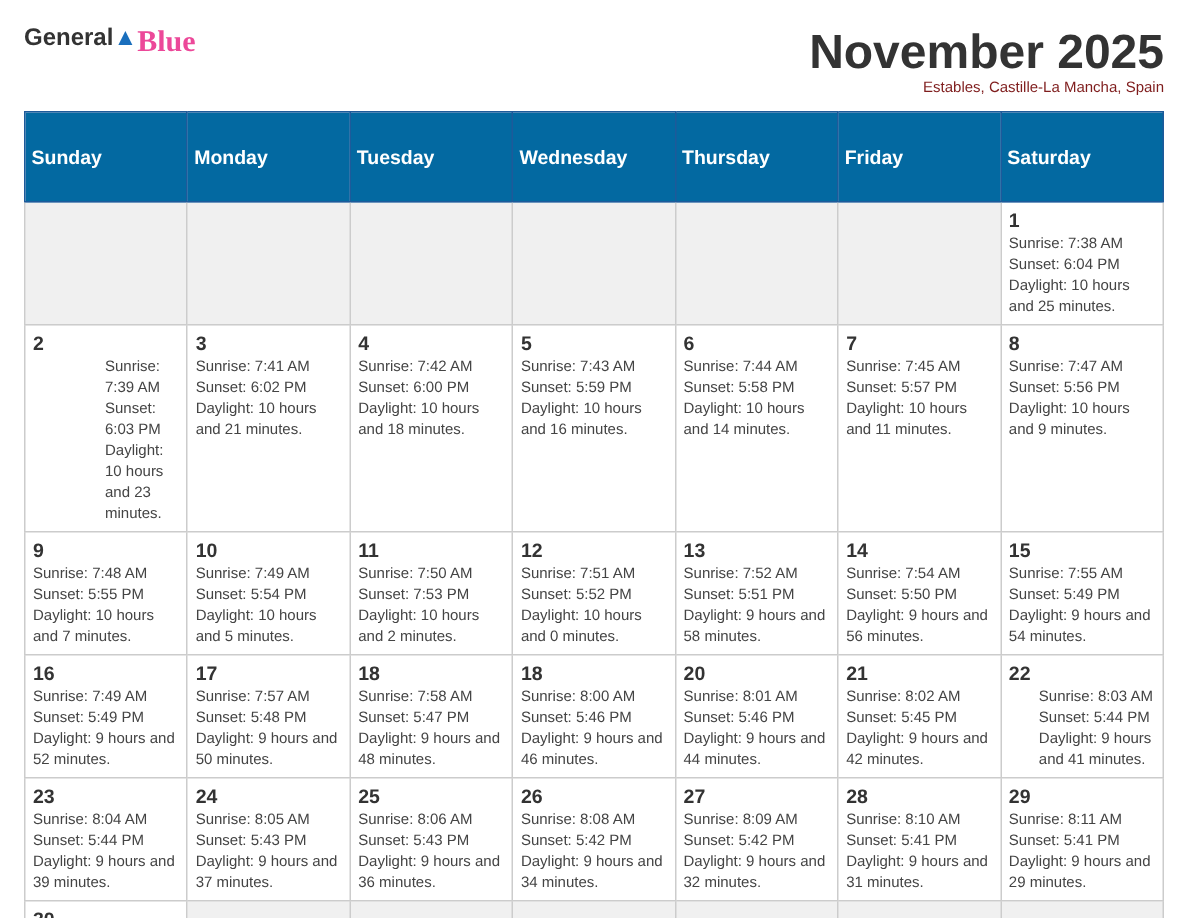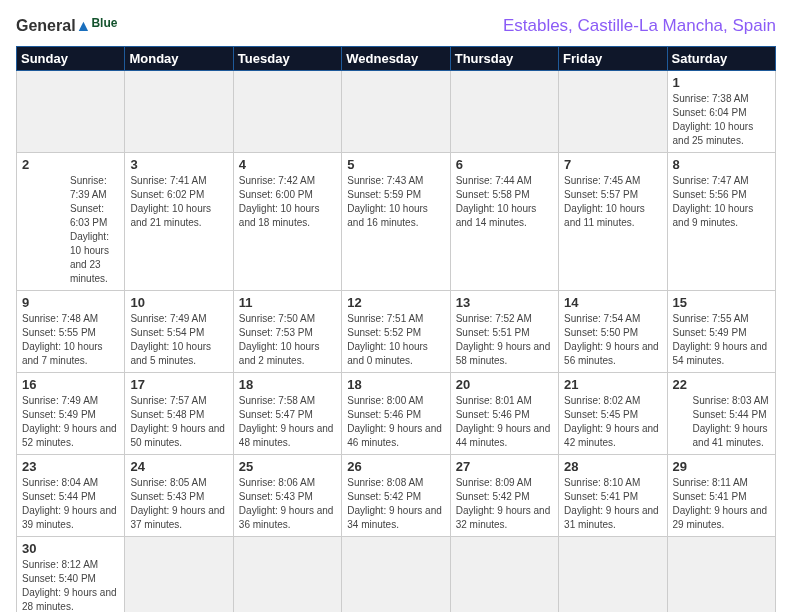--- a/index.html
+++ b/index.html
@@ -23,34 +23,34 @@
     }
     .title-area {
       text-align: right;
     }
     .month-title {
       font-size: 32px;
       color: #333;
       font-weight: bold;
     }
     .subtitle {
-      font-size: 17px;
-      color: #8b5cf6;
+      font-size: 10px;
+      color: #7f1d1d;
     }
     .calendar {
       width: 100%;
       border-collapse: collapse;
       border: 1px solid #ccc;
     }
     .calendar thead tr th {
-      background: #0f172a;
+      background: #0369a1;
       color: #fff;
       font-size: 13px;
       font-weight: bold;
-      padding: 4px 4px;
+      padding: 22px 4px;
       text-align: left;
       border: 1px solid #1e5a9a;
     }
     .calendar tbody tr td {
       vertical-align: top;
       border: 1px solid #ccc;
       padding: 4px 5px;
       font-size: 10.5px;
       color: #333;
       min-height: 80px;
@@ -79,24 +79,25 @@
       background: #e8e8e8;
     }
   </style>
 </head>
 <body>
 
 <div class="header-area">
   <div class="logo">
   <div style="display:flex;line-height:1.2">
     <span style="font-size:16px;color:#333;font-weight:bold;">General<span style="color:#1a6fbd;">▲</span></span>
-    <span style="font-size:12px;color:#14532d;font-weight:bold;">Blue</span>
+    <span style="font-size:20px;color:#ec4899;font-weight:bold;font-family:Liberation Serif, serif;">Blue</span>
   </div>
 </div>
   <div class="title-area">
+    <div class="month-title">November 2025</div>
     <div class="subtitle">Estables, Castille-La Mancha, Spain</div>
   </div>
 </div>
 
 <table class="calendar">
   <thead>
     <tr>
     <th>Sunday</th>
         <th>Monday</th>
         <th>Tuesday</th>

